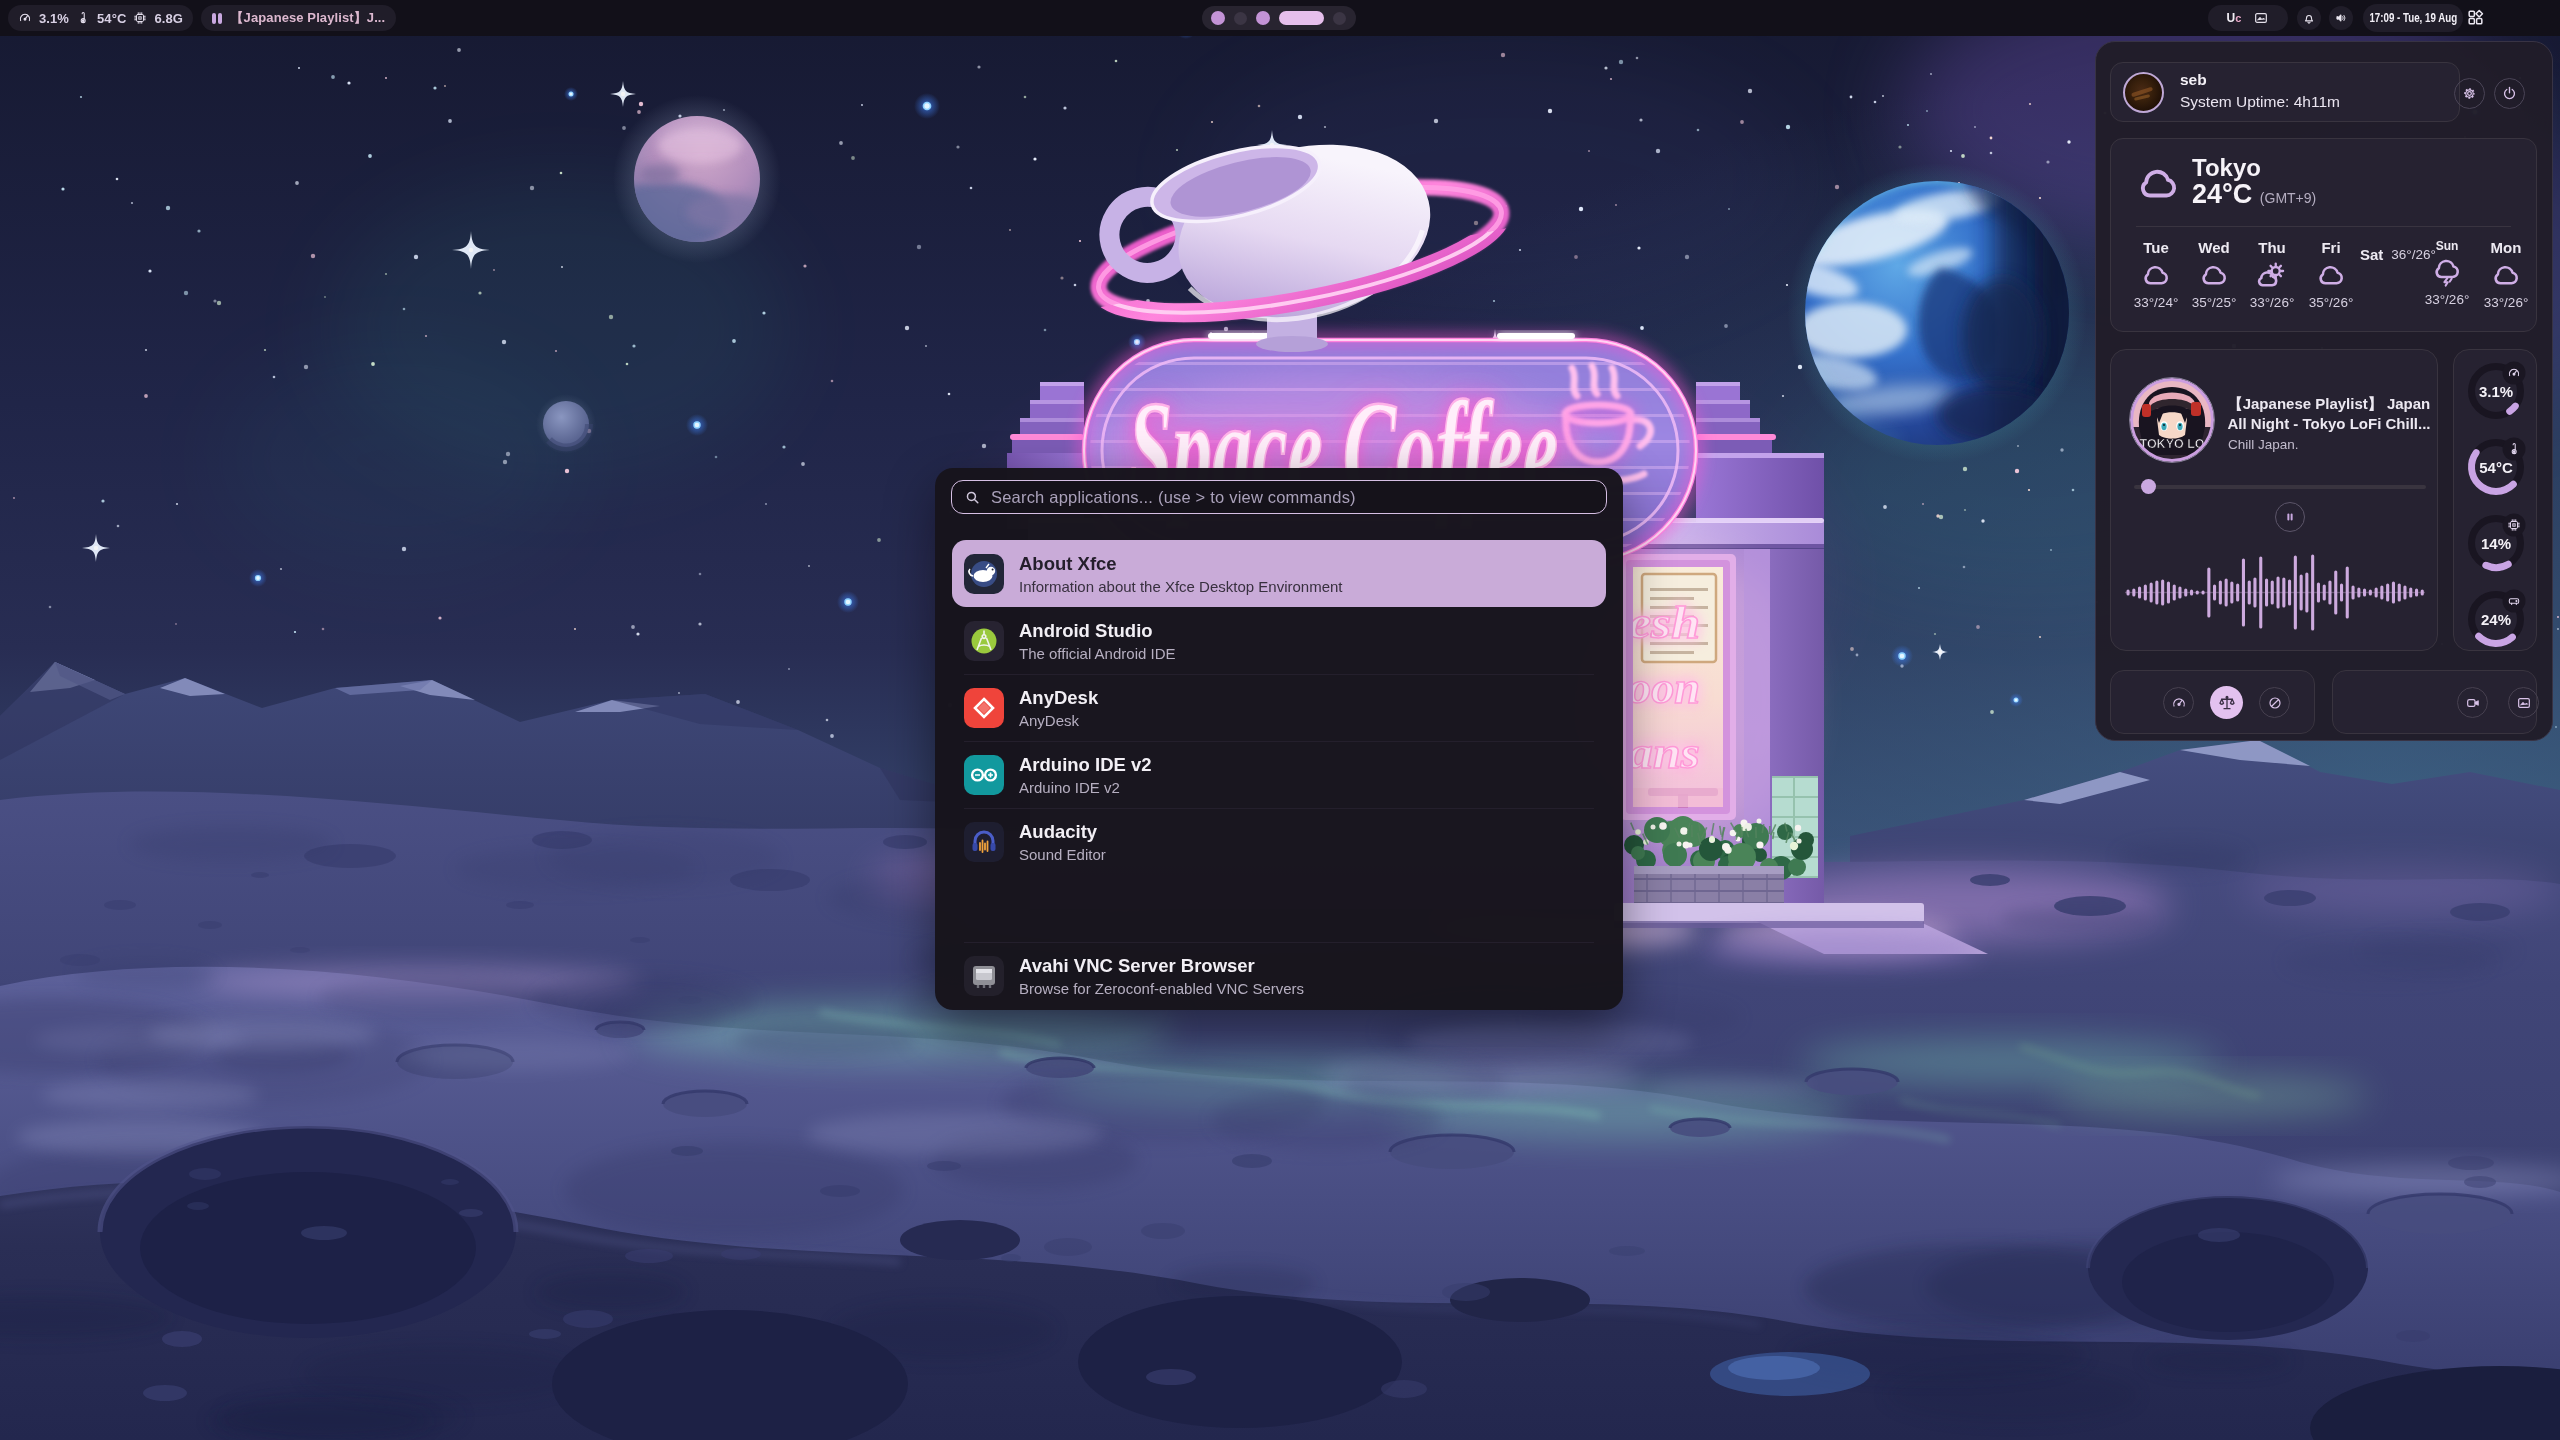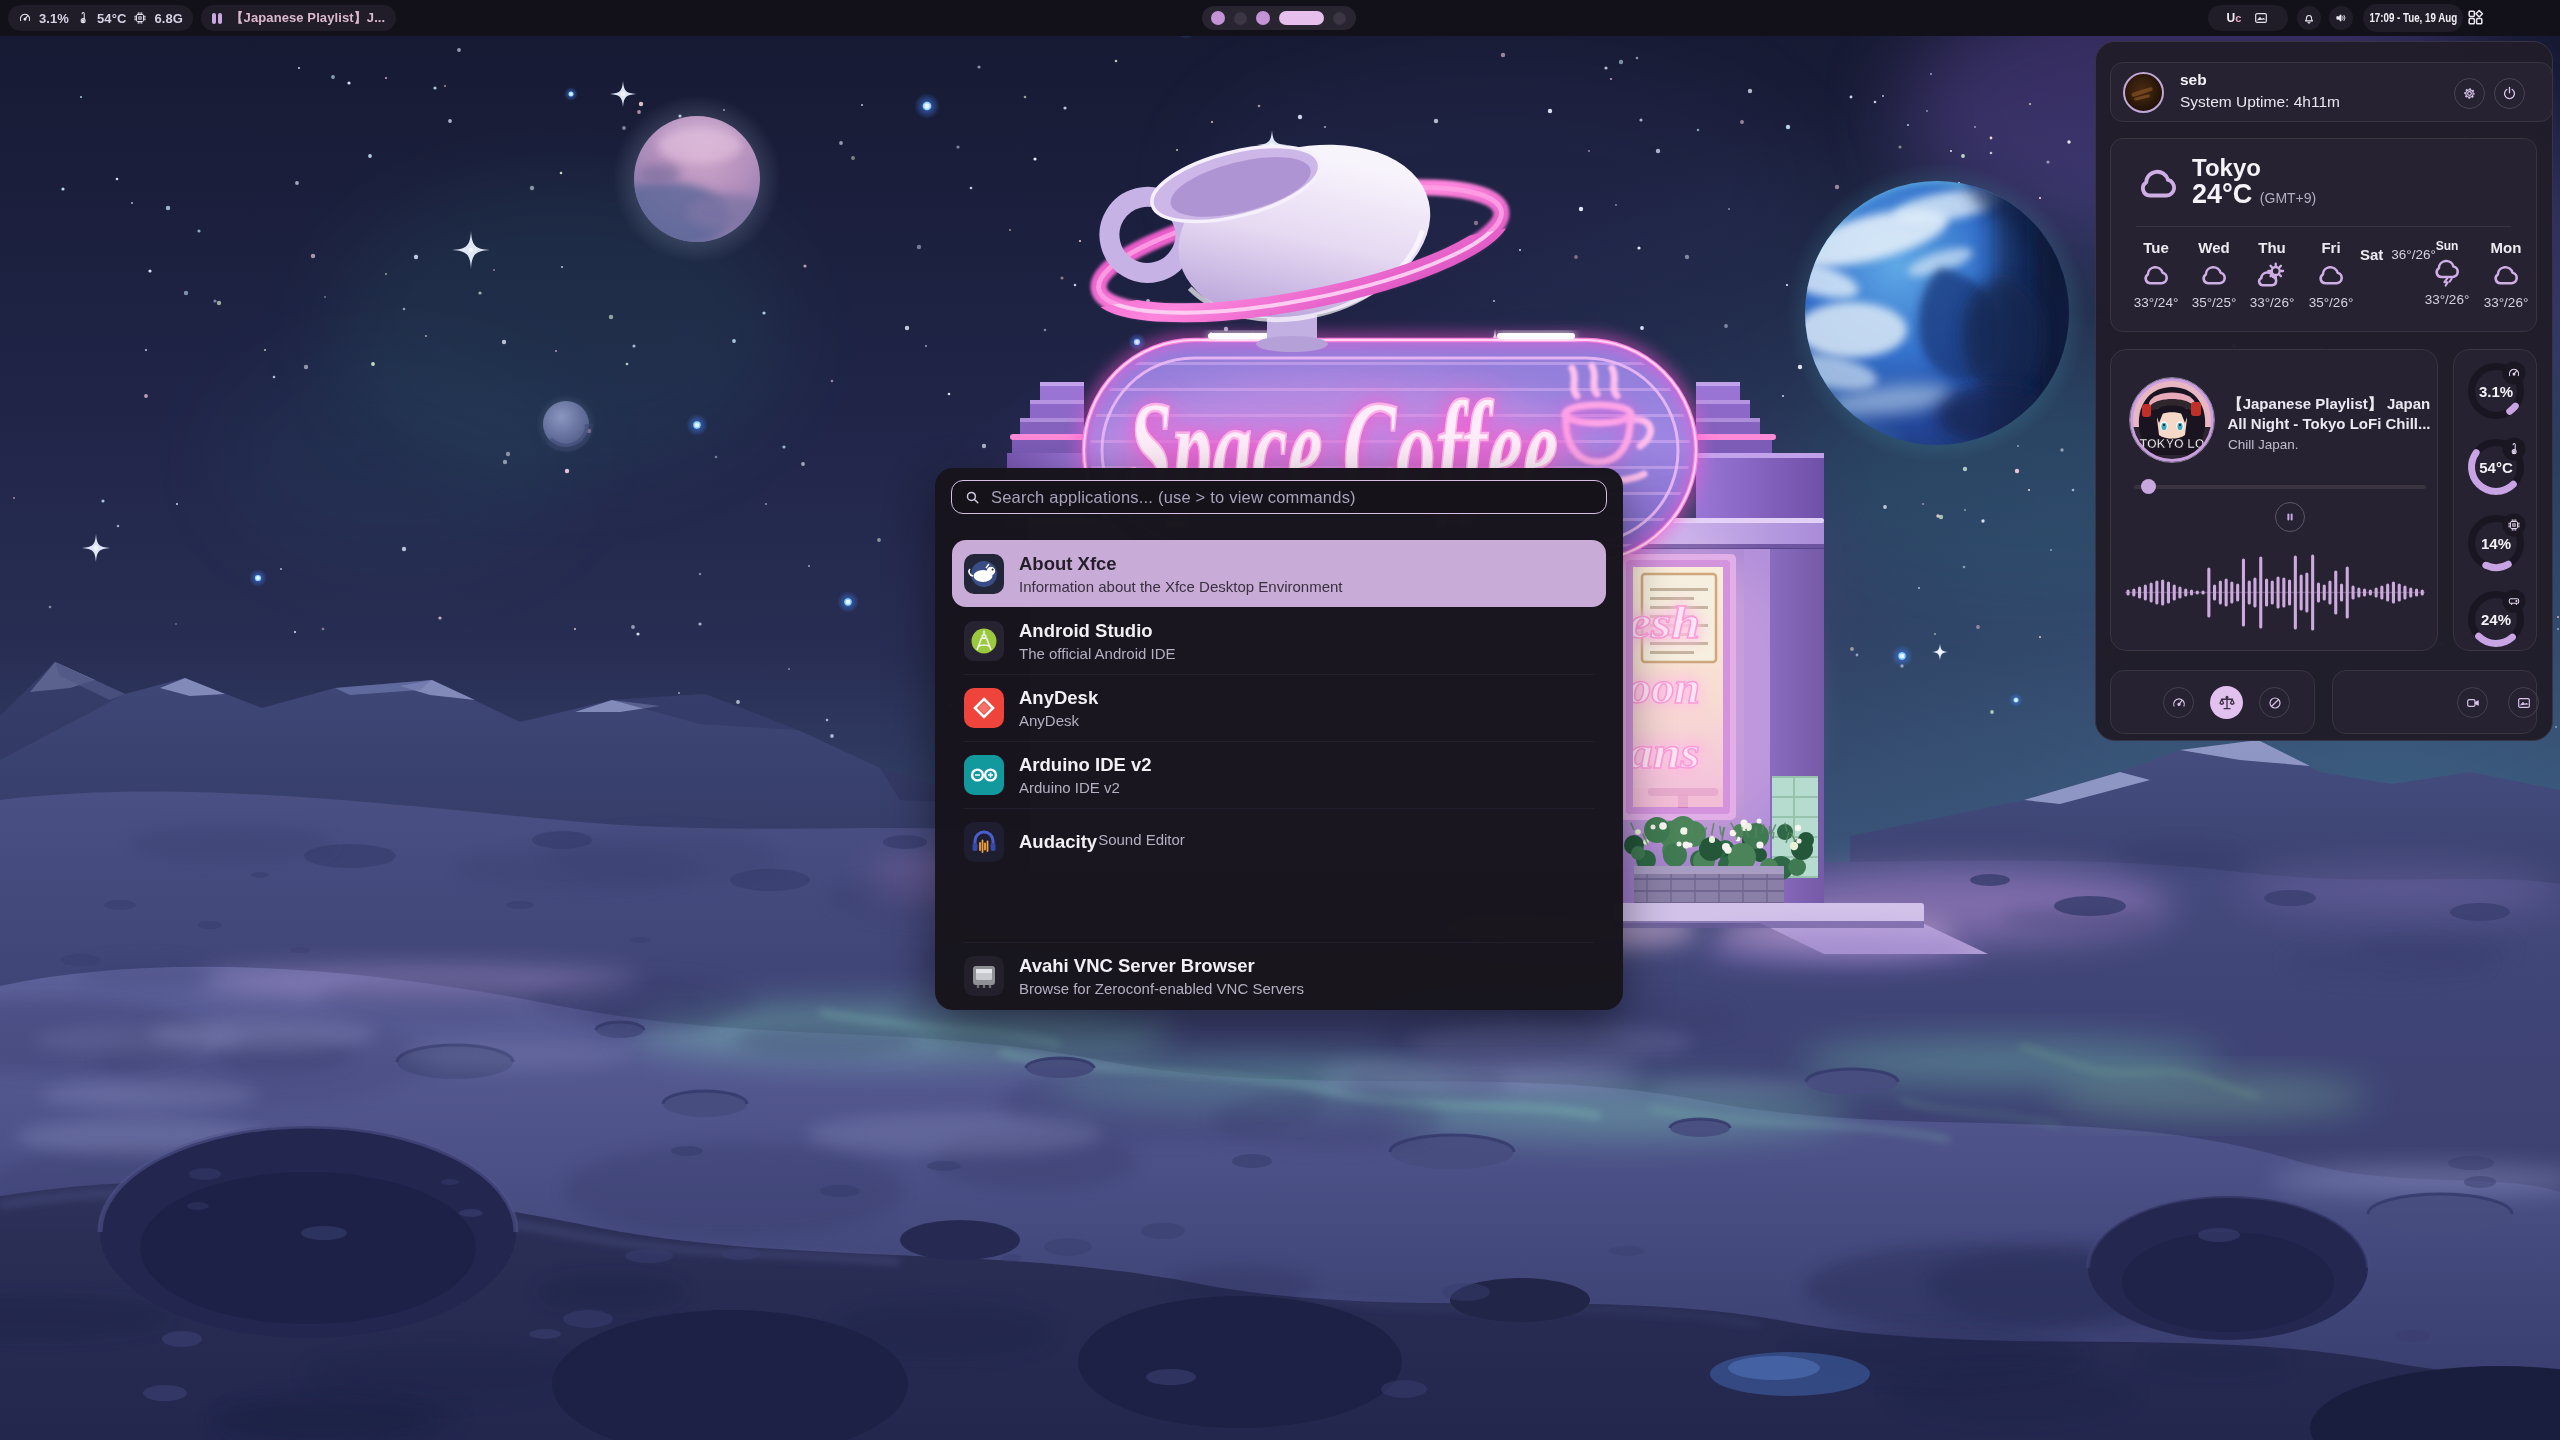--- a/index.html
+++ b/index.html
@@ -1099,42 +1099,42 @@
       <div style="position:absolute;left:12px;right:12px;top:0;height:1px;background:#241f2c"></div>
       <div style="width:40px;height:40px;flex:none"><svg width="40" height="40" viewBox="0 0 40 40">
           <rect width="40" height="40" rx="10" fill="#1e1e30"></rect>
           <path d="M11,24 v-5 a9,9 0 0 1 18,0 v5" fill="none" stroke="#4a5dc8" stroke-width="3"></path>
           <rect x="8.5" y="21" width="5" height="8" rx="2" fill="#3749a8"></rect>
           <rect x="26.5" y="21" width="5" height="8" rx="2" fill="#3749a8"></rect>
           <g stroke="#f2a33c" stroke-width="1.8" stroke-linecap="round">
             <path d="M16,21 v7 M18.5,18.5 v11.5 M21,21.5 v6 M23.5,19.5 v9.5"></path>
           </g>
         </svg></div>
-      <div style="display:flex;gap:1px">
+      <div style="display:flex;flex-direction:column;gap:1px">
         <span style="font-size:18.5px;font-weight:bold;color:#f2eff5;line-height:24px">Audacity</span>
         <span style="font-size:15px;color:#b6afc1;line-height:19px">Sound Editor</span>
       </div>
     </div>
     <div style="position:absolute;left:17px;right:17px;top:474px;height:67px;border-radius:14px;display:flex;align-items:center;padding:0 12px;box-sizing:border-box;gap:15px">
       <div style="position:absolute;left:12px;right:12px;top:0;height:1px;background:#241f2c"></div>
       <div style="width:40px;height:40px;flex:none"><svg width="40" height="40" viewBox="0 0 40 40">
           <rect width="40" height="40" rx="10" fill="#23202b"></rect>
           <rect x="9" y="10" width="22" height="19" rx="3" fill="#8f8f96"></rect>
           <rect x="12" y="13" width="16" height="11" rx="1.5" fill="#c8c8cf"></rect>
           <rect x="12" y="13" width="16" height="4" fill="#e4e4ea"></rect>
           <path d="M14,29 v3 M20,29 v3 M26,29 v3" stroke="#6f6f78" stroke-width="2.4"></path>
         </svg></div>
       <div style="display:flex;flex-direction:column;gap:1px">
         <span style="font-size:18.5px;font-weight:bold;color:#f2eff5;line-height:24px">Avahi VNC Server Browser</span>
         <span style="font-size:15px;color:#b6afc1;line-height:19px">Browse for Zeroconf-enabled VNC Servers</span>
       </div>
     </div>
   </div>
 <div style="position:absolute;left:2095px;top:41px;width:458px;height:700px;border-radius:20px;background:rgba(33,29,41,0.975);border:1px solid #383344;box-sizing:border-box;z-index:9">
-    <div class="card" style="left:14px;top:20px;width:443px;height:60px;border-radius:13px">
+    <div class="card" style="left:14px;top:20px;width:350px;height:60px;border-radius:13px">
       <div style="position:absolute;left:12px;top:9px;width:41px;height:41px;border-radius:50%;background:radial-gradient(circle at 45% 45%, #4a2a14 0%, #38200c 35%, #1e0f06 75%, #120a04 100%);border:2px solid #bfa8d6;box-sizing:border-box">
         <div style="position:absolute;left:6px;top:16px;width:22px;height:3.5px;background:#9a5c28;border-radius:2px;transform:rotate(-18deg);opacity:0.55"></div>
         <div style="position:absolute;left:9px;top:22px;width:16px;height:2.5px;background:#b4742f;border-radius:2px;transform:rotate(-14deg);opacity:0.45"></div>
       </div>
       <div style="position:absolute;left:69px;top:8px;font-size:15.5px;font-weight:bold;color:#f4f1f7">seb</div>
       <div style="position:absolute;left:69px;top:30px;font-size:15.5px;color:#eae5f0">System Uptime: 4h11m</div>
       <div class="cbtn" style="left:343px;top:15px">
         <svg viewBox="0 0 24 24" width="17" height="17">
           <g fill="none" stroke="#d8c2e8">
             <circle cx="12" cy="12" r="2.6" stroke-width="1.8"></circle>

